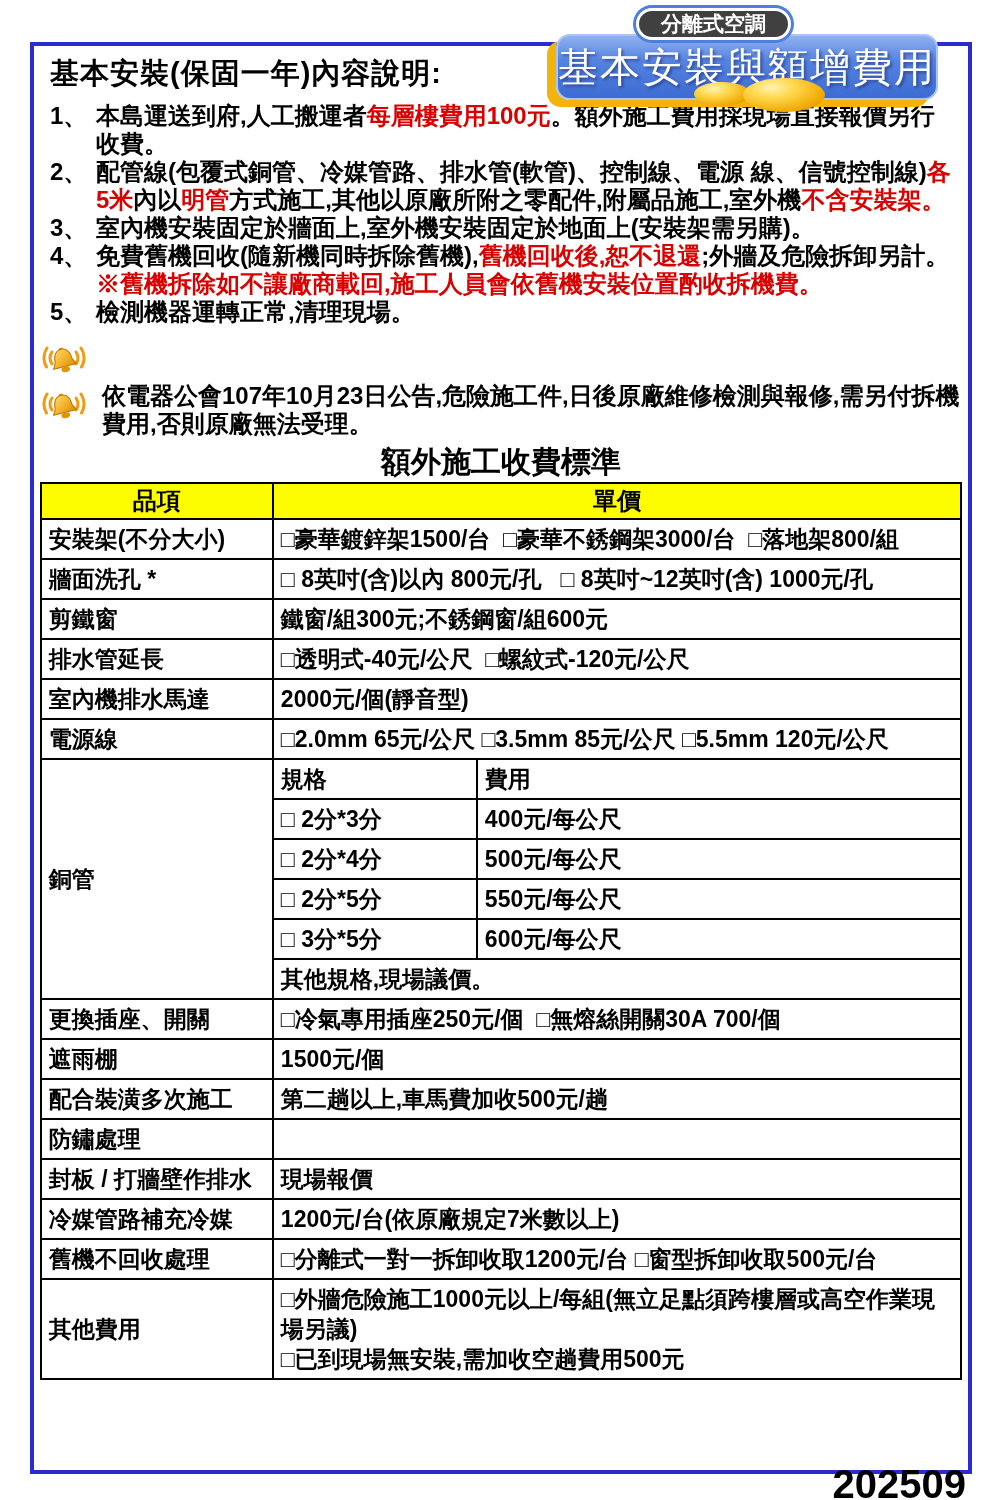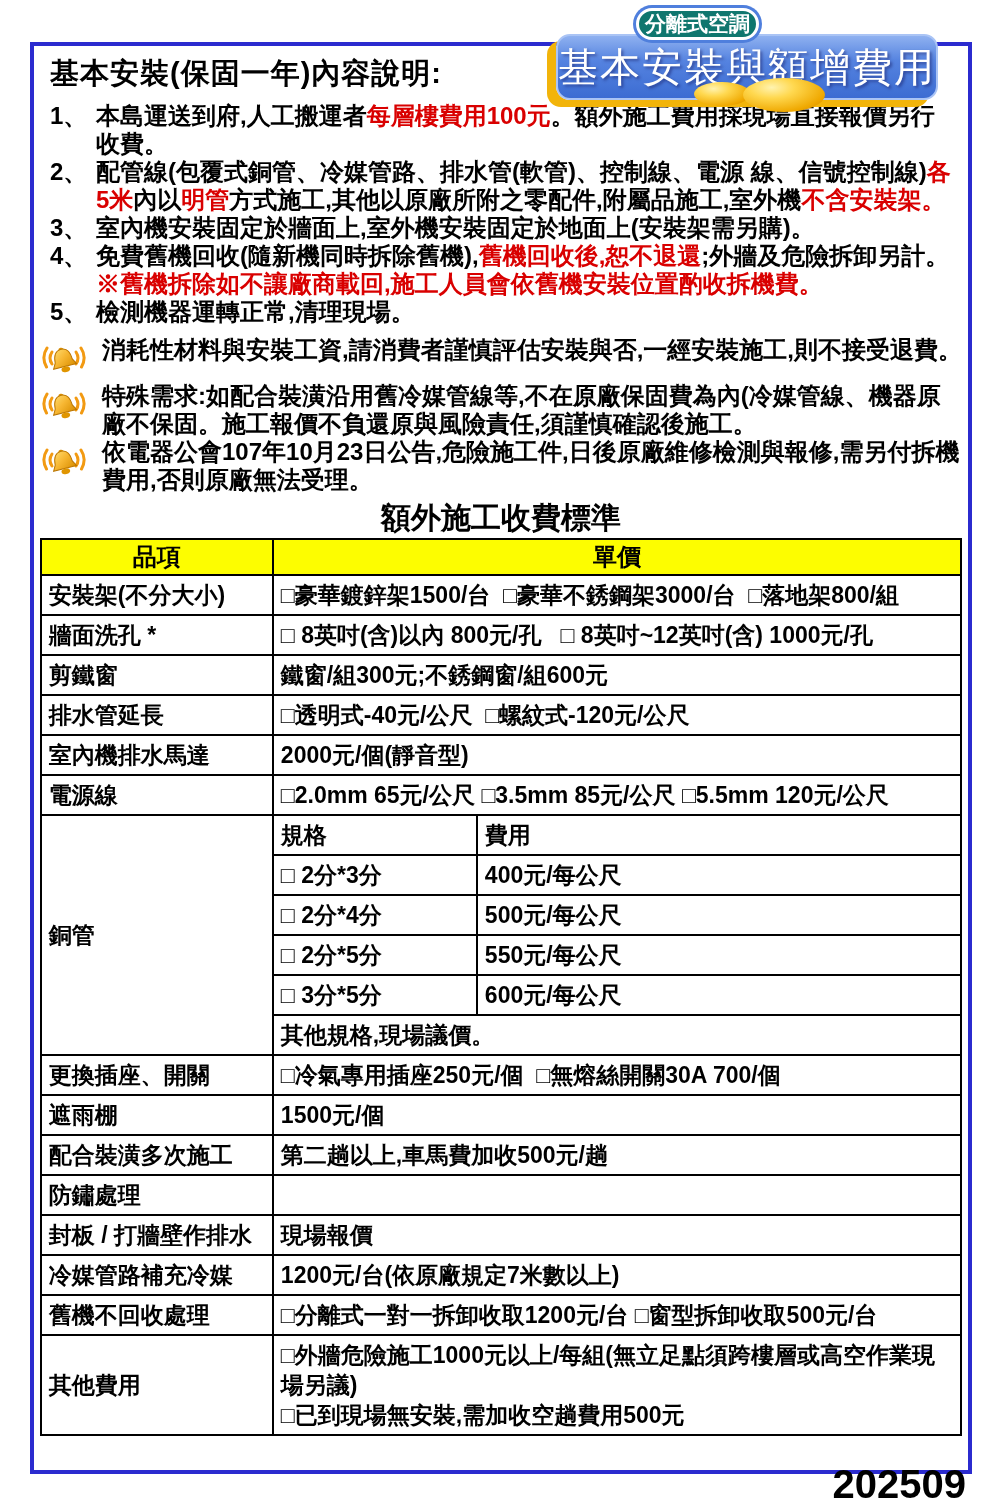--- a/index.html
+++ b/index.html
@@ -28,23 +28,23 @@
   
   .badge{position:absolute;top:8px;left:556px;width:382px;height:104px;z-index:5;}
   .badge-main{position:absolute;top:26px;left:0;right:0;height:62px;
       background:linear-gradient(180deg,#8fb1f0 0%,#5583e0 40%,#3c6cd2 100%);
       border:2px solid #aac4f5;border-radius:14px;
       box-shadow:-9px 7px 0 0 var(--gold,#f2b40a);
       display:flex;align-items:center;justify-content:center;
       font-size:40px;font-weight:normal;color:#fff;letter-spacing:2px;
       text-shadow:2px 2px 3px rgba(20,20,90,.5);}
   .badge-pill{position:absolute;top:0;left:80px;z-index:6;
-      background:#0f766e;border:3px solid #fff;border-radius:16px;
+      background:#404040;border:3px solid #fff;border-radius:16px;
       box-shadow:0 0 0 3px #4f7fdd;color:#fff;font-size:21px;font-weight:bold;
-      line-height:26px;padding:0 6px;}
+      line-height:26px;padding:0 22px;}
   .ball{position:absolute;border-radius:50%;z-index:7;
       background:radial-gradient(ellipse at 35% 28%,#fff3b0 0%,#ffd84f 30%,#efa800 72%,#c67d00 100%);}
   .ball-big{left:187px;top:70px;width:82px;height:34px;}
   .ball-small{left:138px;top:74px;width:56px;height:24px;}
   .footer-code{position:absolute;top:1470px;right:34px;font-size:40px;font-weight:bold;line-height:28px;}
 </style>
 </head>
 <body>
 
 <div class="page" style="--blue: #2b2bcf; --red: #d90000; --yellow: #fdfd00; --gold: #f2b40a;">
@@ -97,39 +97,20 @@
         <path d="M34 14 q4 6 0 12"></path>
         <path d="M39 10 q6 9 0.5 19"></path>
       </g>
       <g transform="rotate(-14 22 24)">
         <circle cx="22" cy="12" r="2.6" fill="#d98e00"></circle>
         <path d="M22 11 c-7 0 -8.5 6 -8.8 12 l-3 5.5 h23.6 l-3 -5.5 c-0.3 -6 -1.8 -12 -8.8 -12 z" fill="url(#bellgrad)" stroke="#b97400" stroke-width="1"></path>
         <ellipse cx="22" cy="31.5" rx="4.4" ry="2.8" fill="#e09500"></ellipse>
       </g>
     </svg>
   </span>
-          <span class="txt"><span>消耗性材料與安裝工資,請消費者謹慎評估安裝與否,一經安裝施工,則不接受退費。</span></span>
-        </div>
-        <div class="notice">
-          <span class="bell-wrap">
-    <svg width="44" height="44" viewBox="0 0 44 44">
-      <g fill="none" stroke="#f29a12" stroke-width="3" stroke-linecap="round">
-        <path d="M10 14 q-4 6 0 12"></path>
-        <path d="M5 10 q-6 9 -0.5 19"></path>
-        <path d="M34 14 q4 6 0 12"></path>
-        <path d="M39 10 q6 9 0.5 19"></path>
-      </g>
-      <g transform="rotate(-14 22 24)">
-        <circle cx="22" cy="12" r="2.6" fill="#d98e00"></circle>
-        <path d="M22 11 c-7 0 -8.5 6 -8.8 12 l-3 5.5 h23.6 l-3 -5.5 c-0.3 -6 -1.8 -12 -8.8 -12 z" fill="url(#bellgrad)" stroke="#b97400" stroke-width="1"></path>
-        <ellipse cx="22" cy="31.5" rx="4.4" ry="2.8" fill="#e09500"></ellipse>
-      </g>
-    </svg>
-  </span>
-          <span class="txt"><span>特殊需求:如配合裝潢沿用舊冷媒管線等,不在原廠保固費為內(冷媒管線、機器原廠不保固。施工報價不負還原與風險責任,須謹慎確認後施工。</span></span>
         </div>
         <div class="notice">
           <span class="bell-wrap">
     <svg width="44" height="44" viewBox="0 0 44 44">
       <g fill="none" stroke="#f29a12" stroke-width="3" stroke-linecap="round">
         <path d="M10 14 q-4 6 0 12"></path>
         <path d="M5 10 q-6 9 -0.5 19"></path>
         <path d="M34 14 q4 6 0 12"></path>
         <path d="M39 10 q6 9 0.5 19"></path>
       </g>

